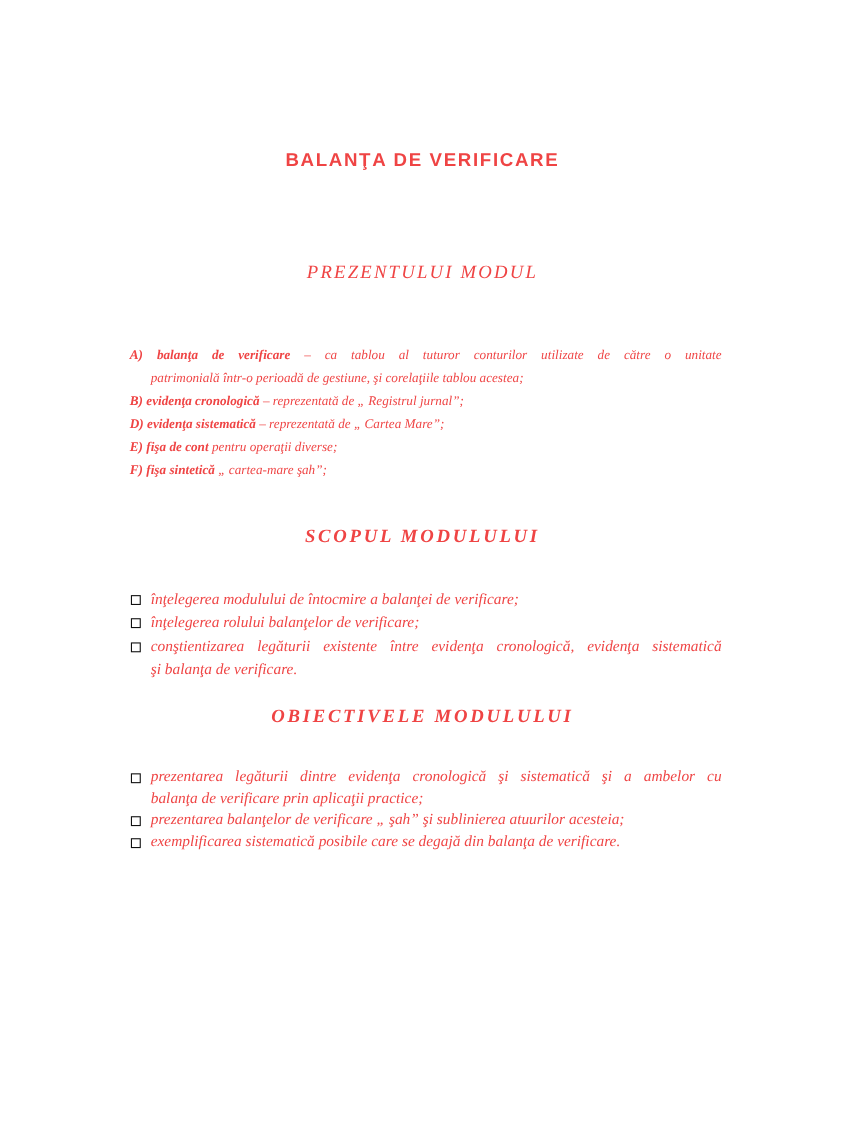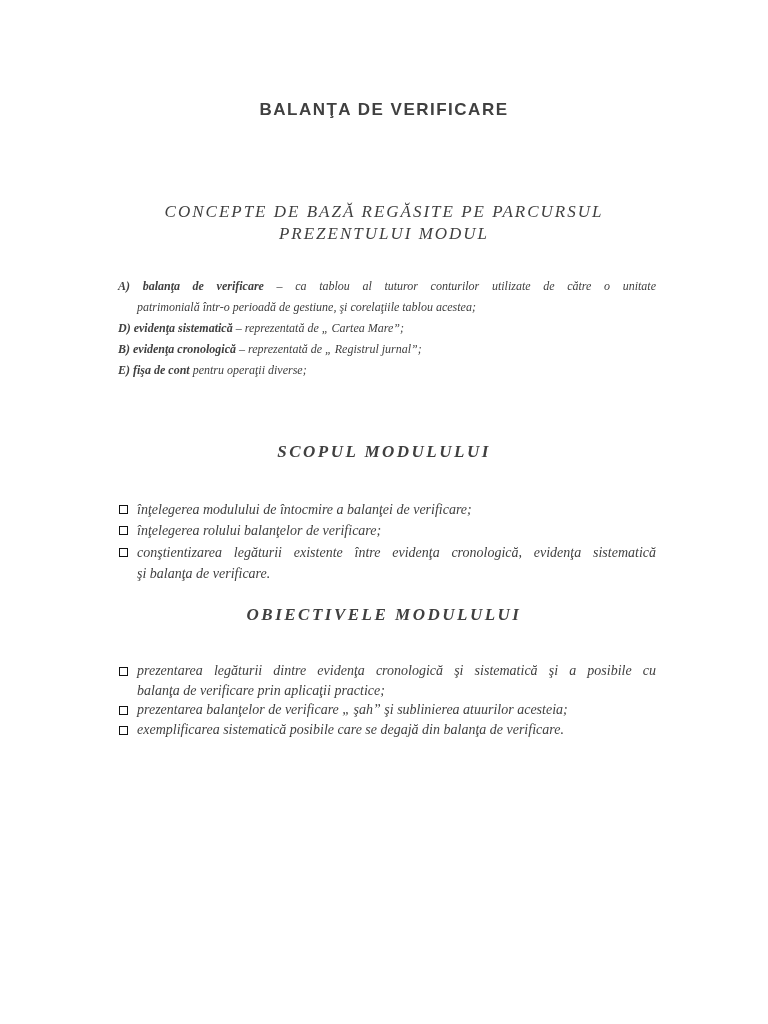--- a/index.html
+++ b/index.html
@@ -1,19 +1,19 @@
 <!DOCTYPE html>
 <html><head>
 <meta charset="utf-8">
 <style>
   html, body { margin:0; padding:0; background:#ffffff; }
   body { width:768px; height:1024px; }
   .page {
     position:relative; width:768px; height:876px; background:#ffffff;
-    color:#404040; font-family:"Liberation Serif", serif; overflow:hidden;
+    color:#ef4444; font-family:"Liberation Serif", serif; overflow:hidden;margin-top:36px;
   }
   .doc-title {
     position:absolute; top:100px; left:0; right:0; margin:0;
     text-align:center; font-family:"Liberation Sans", sans-serif;
     font-weight:bold; font-size:17px; letter-spacing:1.5px; line-height:20px;
   }
   .subtitle {
     position:absolute; top:201px; left:0; right:0; text-align:center;
     font-style:italic; font-size:17px; letter-spacing:2px; line-height:22px;
   }
@@ -44,47 +44,51 @@
   }
 </style>
 </head>
 <body>
 
 <div class="page">
 
   <h1 class="doc-title">BALANŢA DE VERIFICARE</h1>
 
   <div class="subtitle">
-    <div>CONCEPTE DE BAZĂ REGĂSITE PE PARCURSUL</div>
     <div>PREZENTULUI MODUL</div>
   </div>
 
   <div class="concepts">
     <div class="citem">
       <div class="jline">
         <b>A)</b>
         <b>balanţa de verificare</b>
         <span>– ca tablou al tuturor conturilor utilizate de către o unitate</span>
       </div>
       <div class="cont">patrimonială într-o perioadă de gestiune, şi corelaţiile tablou acestea;</div>
     </div>
     <div class="citem">
+      <b>B)</b>
+      <b>evidenţa cronologică</b>
+      <span>– reprezentată de „ Registrul jurnal”;</span>
+    </div>
+    <div class="citem">
       <b>D)</b>
       <b>evidenţa sistematică</b>
       <span>– reprezentată de „ Cartea Mare”;</span>
     </div>
     <div class="citem">
-      <b>B)</b>
-      <b>evidenţa cronologică</b>
-      <span>– reprezentată de „ Registrul jurnal”;</span>
-    </div>
-    <div class="citem">
       <b>E)</b>
       <b>fişa de cont</b>
       <span>pentru operaţii diverse;</span>
+    </div>
+    <div class="citem">
+      <b>F)</b>
+      <b>fişa sintetică</b>
+      <span>„ cartea-mare şah”;</span>
     </div>
   </div>
 
   <h2 class="heading scop-h">SCOPUL MODULULUI</h2>
 
   <div class="blist scop-list">
     <div class="li">
       <span class="sq"></span>
       <span>înţelegerea modulului de întocmire a balanţei de verificare;</span>
     </div>
@@ -97,21 +101,21 @@
       <div class="jline">conştientizarea legăturii existente între evidenţa cronologică, evidenţa sistematică</div>
       <div>şi balanţa de verificare.</div>
     </div>
   </div>
 
   <h2 class="heading ob-h">OBIECTIVELE MODULULUI</h2>
 
   <div class="blist ob-list">
     <div class="li">
       <span class="sq"></span>
-      <div class="jline">prezentarea legăturii dintre evidenţa cronologică şi sistematică şi a posibile cu</div>
+      <div class="jline">prezentarea legăturii dintre evidenţa cronologică şi sistematică şi a ambelor cu</div>
       <div>balanţa de verificare prin aplicaţii practice;</div>
     </div>
     <div class="li">
       <span class="sq"></span>
       <span>prezentarea balanţelor de verificare „ şah” şi sublinierea atuurilor acesteia;</span>
     </div>
     <div class="li">
       <span class="sq"></span>
       <span>exemplificarea sistematică posibile care se degajă din balanţa de verificare.</span>
     </div>

